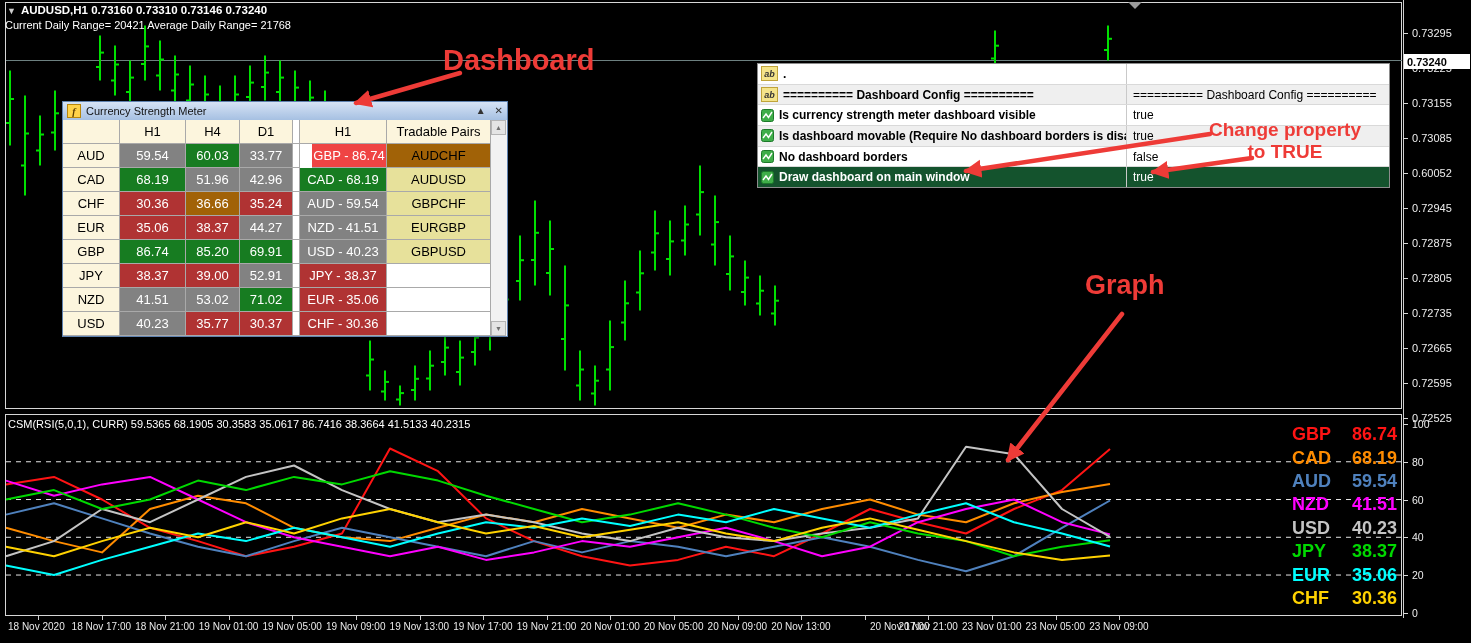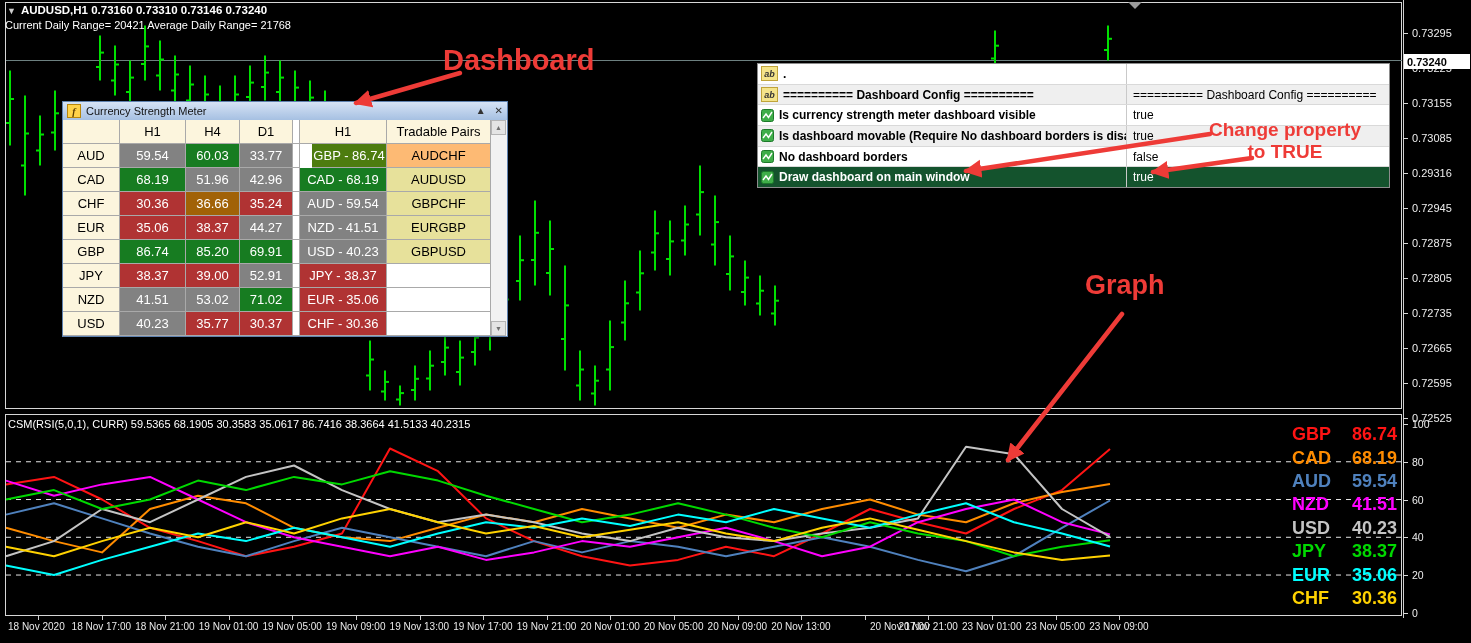--- a/index.html
+++ b/index.html
@@ -248,21 +248,21 @@
   <div id="paxis">
       <div class="ptick-dash" style="top: 33px;"></div>
       <div class="ptick-label" style="top: 27px;">0.73295</div>
       <div class="ptick-dash" style="top: 68px;"></div>
       <div class="ptick-label" style="top: 62px;">0.73225</div>
       <div class="ptick-dash" style="top: 103px;"></div>
       <div class="ptick-label" style="top: 97px;">0.73155</div>
       <div class="ptick-dash" style="top: 138px;"></div>
       <div class="ptick-label" style="top: 132px;">0.73085</div>
       <div class="ptick-dash" style="top: 173px;"></div>
-      <div class="ptick-label" style="top: 167px;">0.29316</div>
+      <div class="ptick-label" style="top: 167px;">0.60052</div>
       <div class="ptick-dash" style="top: 208px;"></div>
       <div class="ptick-label" style="top: 202px;">0.72945</div>
       <div class="ptick-dash" style="top: 243px;"></div>
       <div class="ptick-label" style="top: 237px;">0.72875</div>
       <div class="ptick-dash" style="top: 278px;"></div>
       <div class="ptick-label" style="top: 272px;">0.72805</div>
       <div class="ptick-dash" style="top: 313px;"></div>
       <div class="ptick-label" style="top: 307px;">0.72735</div>
       <div class="ptick-dash" style="top: 348px;"></div>
       <div class="ptick-label" style="top: 342px;">0.72665</div>
@@ -300,22 +300,22 @@
         <div class="cell cream">H4</div>
         <div class="cell cream">D1</div>
         <div class="cell div"></div>
         <div class="cell cream">H1</div>
         <div class="cell cream">Tradable Pairs</div>
         <div class="cell cream">AUD</div>
         <div class="cell val" style="background: rgb(130, 130, 130);">59.54</div>
         <div class="cell val" style="background: rgb(23, 124, 33);">60.03</div>
         <div class="cell val" style="background: rgb(130, 130, 130);">33.77</div>
         <div class="cell div"></div>
-        <div class="cell val" style="background: #4d7c0f; margin-left: 12px;">GBP - 86.74</div>
-        <div class="cell" style="background: #fdba74;">AUDCHF</div>
+        <div class="cell val" style="background: #ef4444; margin-left: 12px;">GBP - 86.74</div>
+        <div class="cell" style="background: #a16207;">AUDCHF</div>
         <div class="cell cream">CAD</div>
         <div class="cell val" style="background: rgb(23, 124, 33);">68.19</div>
         <div class="cell val" style="background: rgb(130, 130, 130);">51.96</div>
         <div class="cell val" style="background: rgb(130, 130, 130);">42.96</div>
         <div class="cell div"></div>
         <div class="cell val" style="background: rgb(23, 124, 33);">CAD - 68.19</div>
         <div class="cell" style="background: rgb(231, 225, 155);">AUDUSD</div>
         <div class="cell cream">CHF</div>
         <div class="cell val" style="background: rgb(176, 51, 51);">30.36</div>
         <div class="cell val" style="background: #a16207;">36.66</div>

